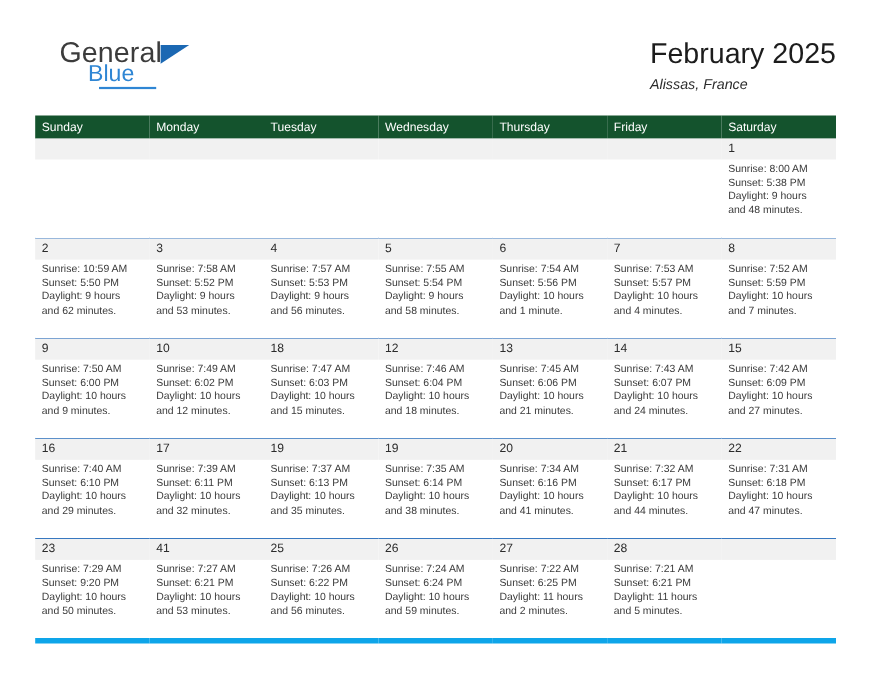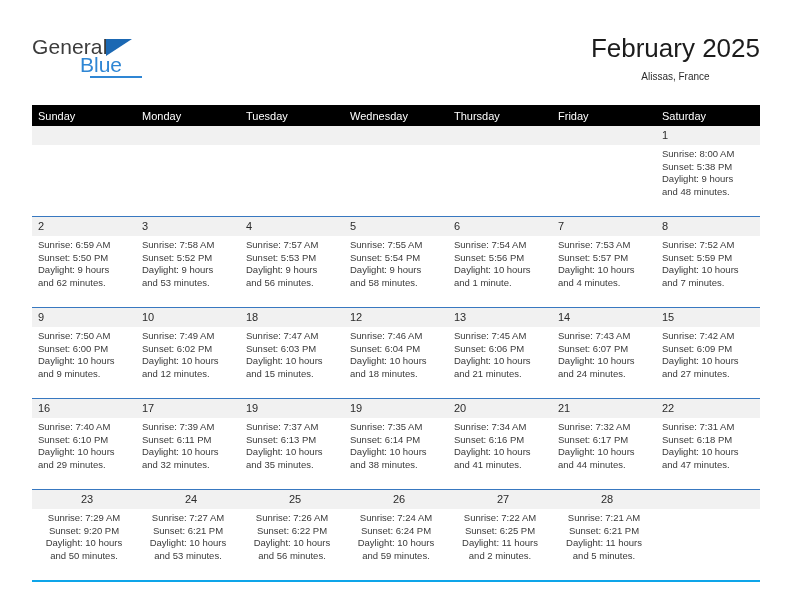--- a/index.html
+++ b/index.html
@@ -30,25 +30,26 @@
     height: 62px;
   }
   .logo {
     position: absolute;
     left: 0;
     top: 4px;
     width: 200px;
     height: 56px;
   }
   .logo-general {
-    font-size: 21px;
+    font-size: 26px;
     color: #3c3c3c;
     letter-spacing: 0.1px;
     line-height: 22px;
     display: inline-block;
+    margin-left: 22px;
   }
   .logo-tri {
     display: inline-block;
     width: 0;
     height: 0;
     border-left: 26px solid #1b68b3;
     border-bottom: 17px solid transparent;
     vertical-align: -2px;
     margin-left: -1px;
   }
@@ -66,47 +67,48 @@
     width: 52px;
     height: 2px;
     background: #2f86d4;
     margin-top: 0px;
   }
 
   .title-block {
     position: absolute;
     right: 0;
     top: 0;
-    text-align: center;
+    text-align: left;
   }
   .cal-title {
     font-size: 26px;
     color: #1c1c1c;
     line-height: 32px;
     white-space: nowrap;
   }
   .cal-sub {
-    font-size: 10px;
+    font-size: 13px;
     color: #2b2b2b;
     line-height: 18px;
     margin-top: 4px;
     white-space: nowrap;
+    font-style: italic;
   }
 
   
   .calendar {
     position: absolute;
     left: 32px;
     top: 105px;
     width: 728px;
     border-collapse: collapse;
     table-layout: fixed;
   }
   .calendar th {
-    background: #000000;
+    background: #14532d;
     color: #ffffff;
     font-size: 11px;
     font-weight: normal;
     text-align: left;
     padding: 4px 0 4px 6px;
     height: 13px;
     border: none;
   }
   .weekrow {
     height: 90px;
@@ -117,22 +119,21 @@
     border: none;
     width: 104px;
     height: 90px;
     position: relative;
     background: #ffffff;
   }
   .cell.sep-top {
     border-top: 1px solid #3878c0;
   }
   .cell.sep-bottom {
-    border-bottom: 2px solid #0ea5e9;
-    text-align: center;
+    border-bottom: 5px solid #0ea5e9;
   }
   .daynum {
     background: #f1f1f1;
     font-size: 11px;
     color: #2b2b2b;
     padding: 3px 0 3px 6px;
     height: 13px;
     line-height: 13px;
   }
   .cell.empty .daynum {
@@ -205,21 +206,21 @@
               <div>Sunset: 5:38 PM</div>
               <div>Daylight: 9 hours</div>
               <div>and 48 minutes.</div>
             </div>
           </td>
         </tr>
         <tr class="weekrow">
           <td class="cell sep-top">
             <div class="daynum">2</div>
             <div class="info">
-              <div>Sunrise: 6:59 AM</div>
+              <div>Sunrise: 10:59 AM</div>
               <div>Sunset: 5:50 PM</div>
               <div>Daylight: 9 hours</div>
               <div>and 62 minutes.</div>
             </div>
           </td>
           <td class="cell sep-top">
             <div class="daynum">3</div>
             <div class="info">
               <div>Sunrise: 7:58 AM</div>
               <div>Sunset: 5:52 PM</div>
@@ -407,21 +408,21 @@
           <td class="cell sep-top sep-bottom">
             <div class="daynum">23</div>
             <div class="info">
               <div>Sunrise: 7:29 AM</div>
               <div>Sunset: 9:20 PM</div>
               <div>Daylight: 10 hours</div>
               <div>and 50 minutes.</div>
             </div>
           </td>
           <td class="cell sep-top sep-bottom">
-            <div class="daynum">24</div>
+            <div class="daynum">41</div>
             <div class="info">
               <div>Sunrise: 7:27 AM</div>
               <div>Sunset: 6:21 PM</div>
               <div>Daylight: 10 hours</div>
               <div>and 53 minutes.</div>
             </div>
           </td>
           <td class="cell sep-top sep-bottom">
             <div class="daynum">25</div>
             <div class="info">

